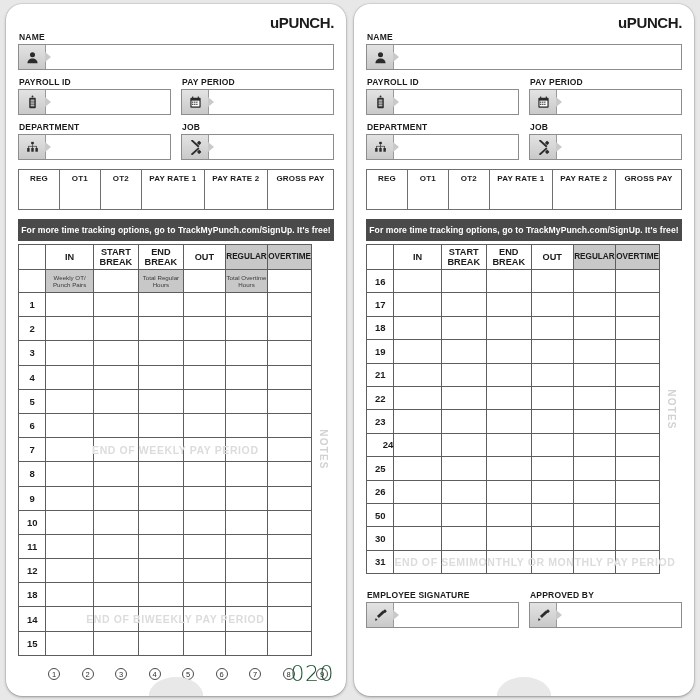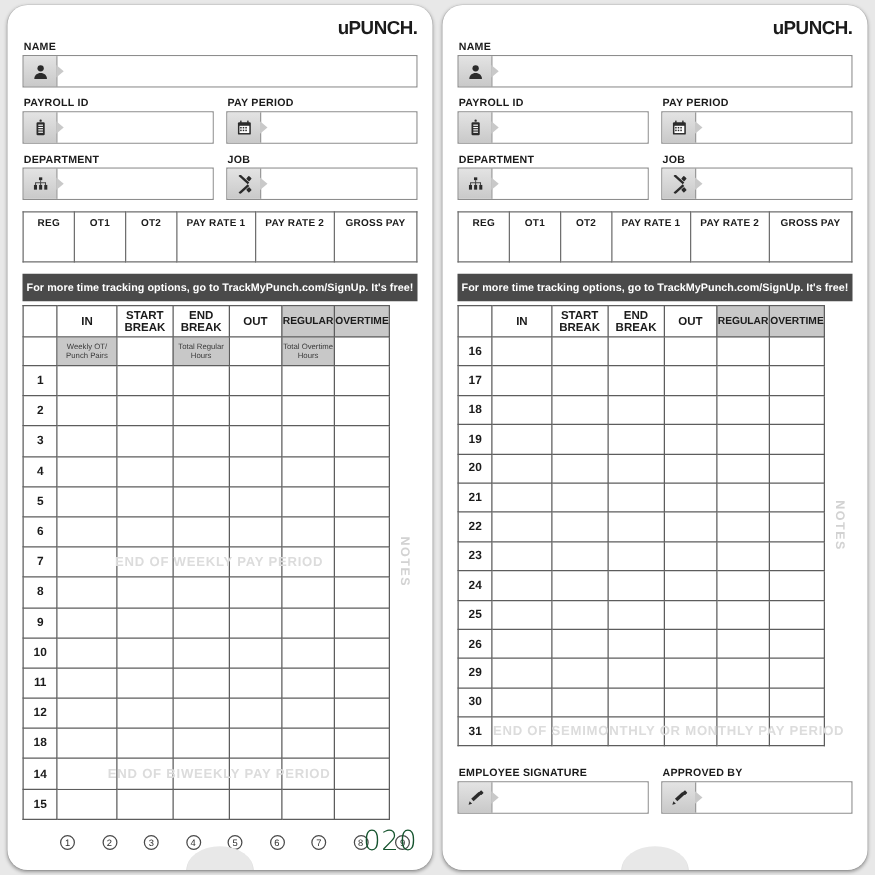--- a/index.html
+++ b/index.html
@@ -657,29 +657,20 @@
             <tr class="body">
               <td class="num" style="height: 22.4px;">19</td>
               <td class="cell" style="height: 22.4px;"></td>
               <td class="cell" style="height: 22.4px;"></td>
               <td class="cell" style="height: 22.4px;"></td>
               <td class="cell" style="height: 22.4px;"></td>
               <td class="cell" style="height: 22.4px;"></td>
               <td class="cell" style="height: 22.4px;"></td>
             </tr>
             <tr class="body">
-              <td class="num" style="height: 22.4px;">20</td>
-              <td class="cell" style="height: 22.4px;"></td>
-              <td class="cell" style="height: 22.4px;"></td>
-              <td class="cell" style="height: 22.4px;"></td>
-              <td class="cell" style="height: 22.4px;"></td>
-              <td class="cell" style="height: 22.4px;"></td>
-              <td class="cell" style="height: 22.4px;"></td>
-            </tr>
-            <tr class="body">
               <td class="num" style="height: 22.4px;">21</td>
               <td class="cell" style="height: 22.4px;"></td>
               <td class="cell" style="height: 22.4px;"></td>
               <td class="cell" style="height: 22.4px;"></td>
               <td class="cell" style="height: 22.4px;"></td>
               <td class="cell" style="height: 22.4px;"></td>
               <td class="cell" style="height: 22.4px;"></td>
             </tr>
             <tr class="body">
               <td class="num" style="height: 22.4px;">22</td>
@@ -693,21 +684,21 @@
             <tr class="body">
               <td class="num" style="height: 22.4px;">23</td>
               <td class="cell" style="height: 22.4px;"></td>
               <td class="cell" style="height: 22.4px;"></td>
               <td class="cell" style="height: 22.4px;"></td>
               <td class="cell" style="height: 22.4px;"></td>
               <td class="cell" style="height: 22.4px;"></td>
               <td class="cell" style="height: 22.4px;"></td>
             </tr>
             <tr class="body">
-              <td class="num" style="height: 22.4px;">24</td>
+              <td class="num" style="height: 22.4px; text-align: right;">24</td>
               <td class="cell" style="height: 22.4px;"></td>
               <td class="cell" style="height: 22.4px;"></td>
               <td class="cell" style="height: 22.4px;"></td>
               <td class="cell" style="height: 22.4px;"></td>
               <td class="cell" style="height: 22.4px;"></td>
               <td class="cell" style="height: 22.4px;"></td>
             </tr>
             <tr class="body">
               <td class="num" style="height: 22.4px;">25</td>
               <td class="cell" style="height: 22.4px;"></td>
@@ -720,21 +711,21 @@
             <tr class="body">
               <td class="num" style="height: 22.4px;">26</td>
               <td class="cell" style="height: 22.4px;"></td>
               <td class="cell" style="height: 22.4px;"></td>
               <td class="cell" style="height: 22.4px;"></td>
               <td class="cell" style="height: 22.4px;"></td>
               <td class="cell" style="height: 22.4px;"></td>
               <td class="cell" style="height: 22.4px;"></td>
             </tr>
             <tr class="body">
-              <td class="num" style="height: 22.4px;">29</td>
+              <td class="num" style="height: 22.4px;">50</td>
               <td class="cell" style="height: 22.4px;"></td>
               <td class="cell" style="height: 22.4px;"></td>
               <td class="cell" style="height: 22.4px;"></td>
               <td class="cell" style="height: 22.4px;"></td>
               <td class="cell" style="height: 22.4px;"></td>
               <td class="cell" style="height: 22.4px;"></td>
             </tr>
             <tr class="body">
               <td class="num" style="height: 22.4px;">30</td>
               <td class="cell" style="height: 22.4px;"></td>

